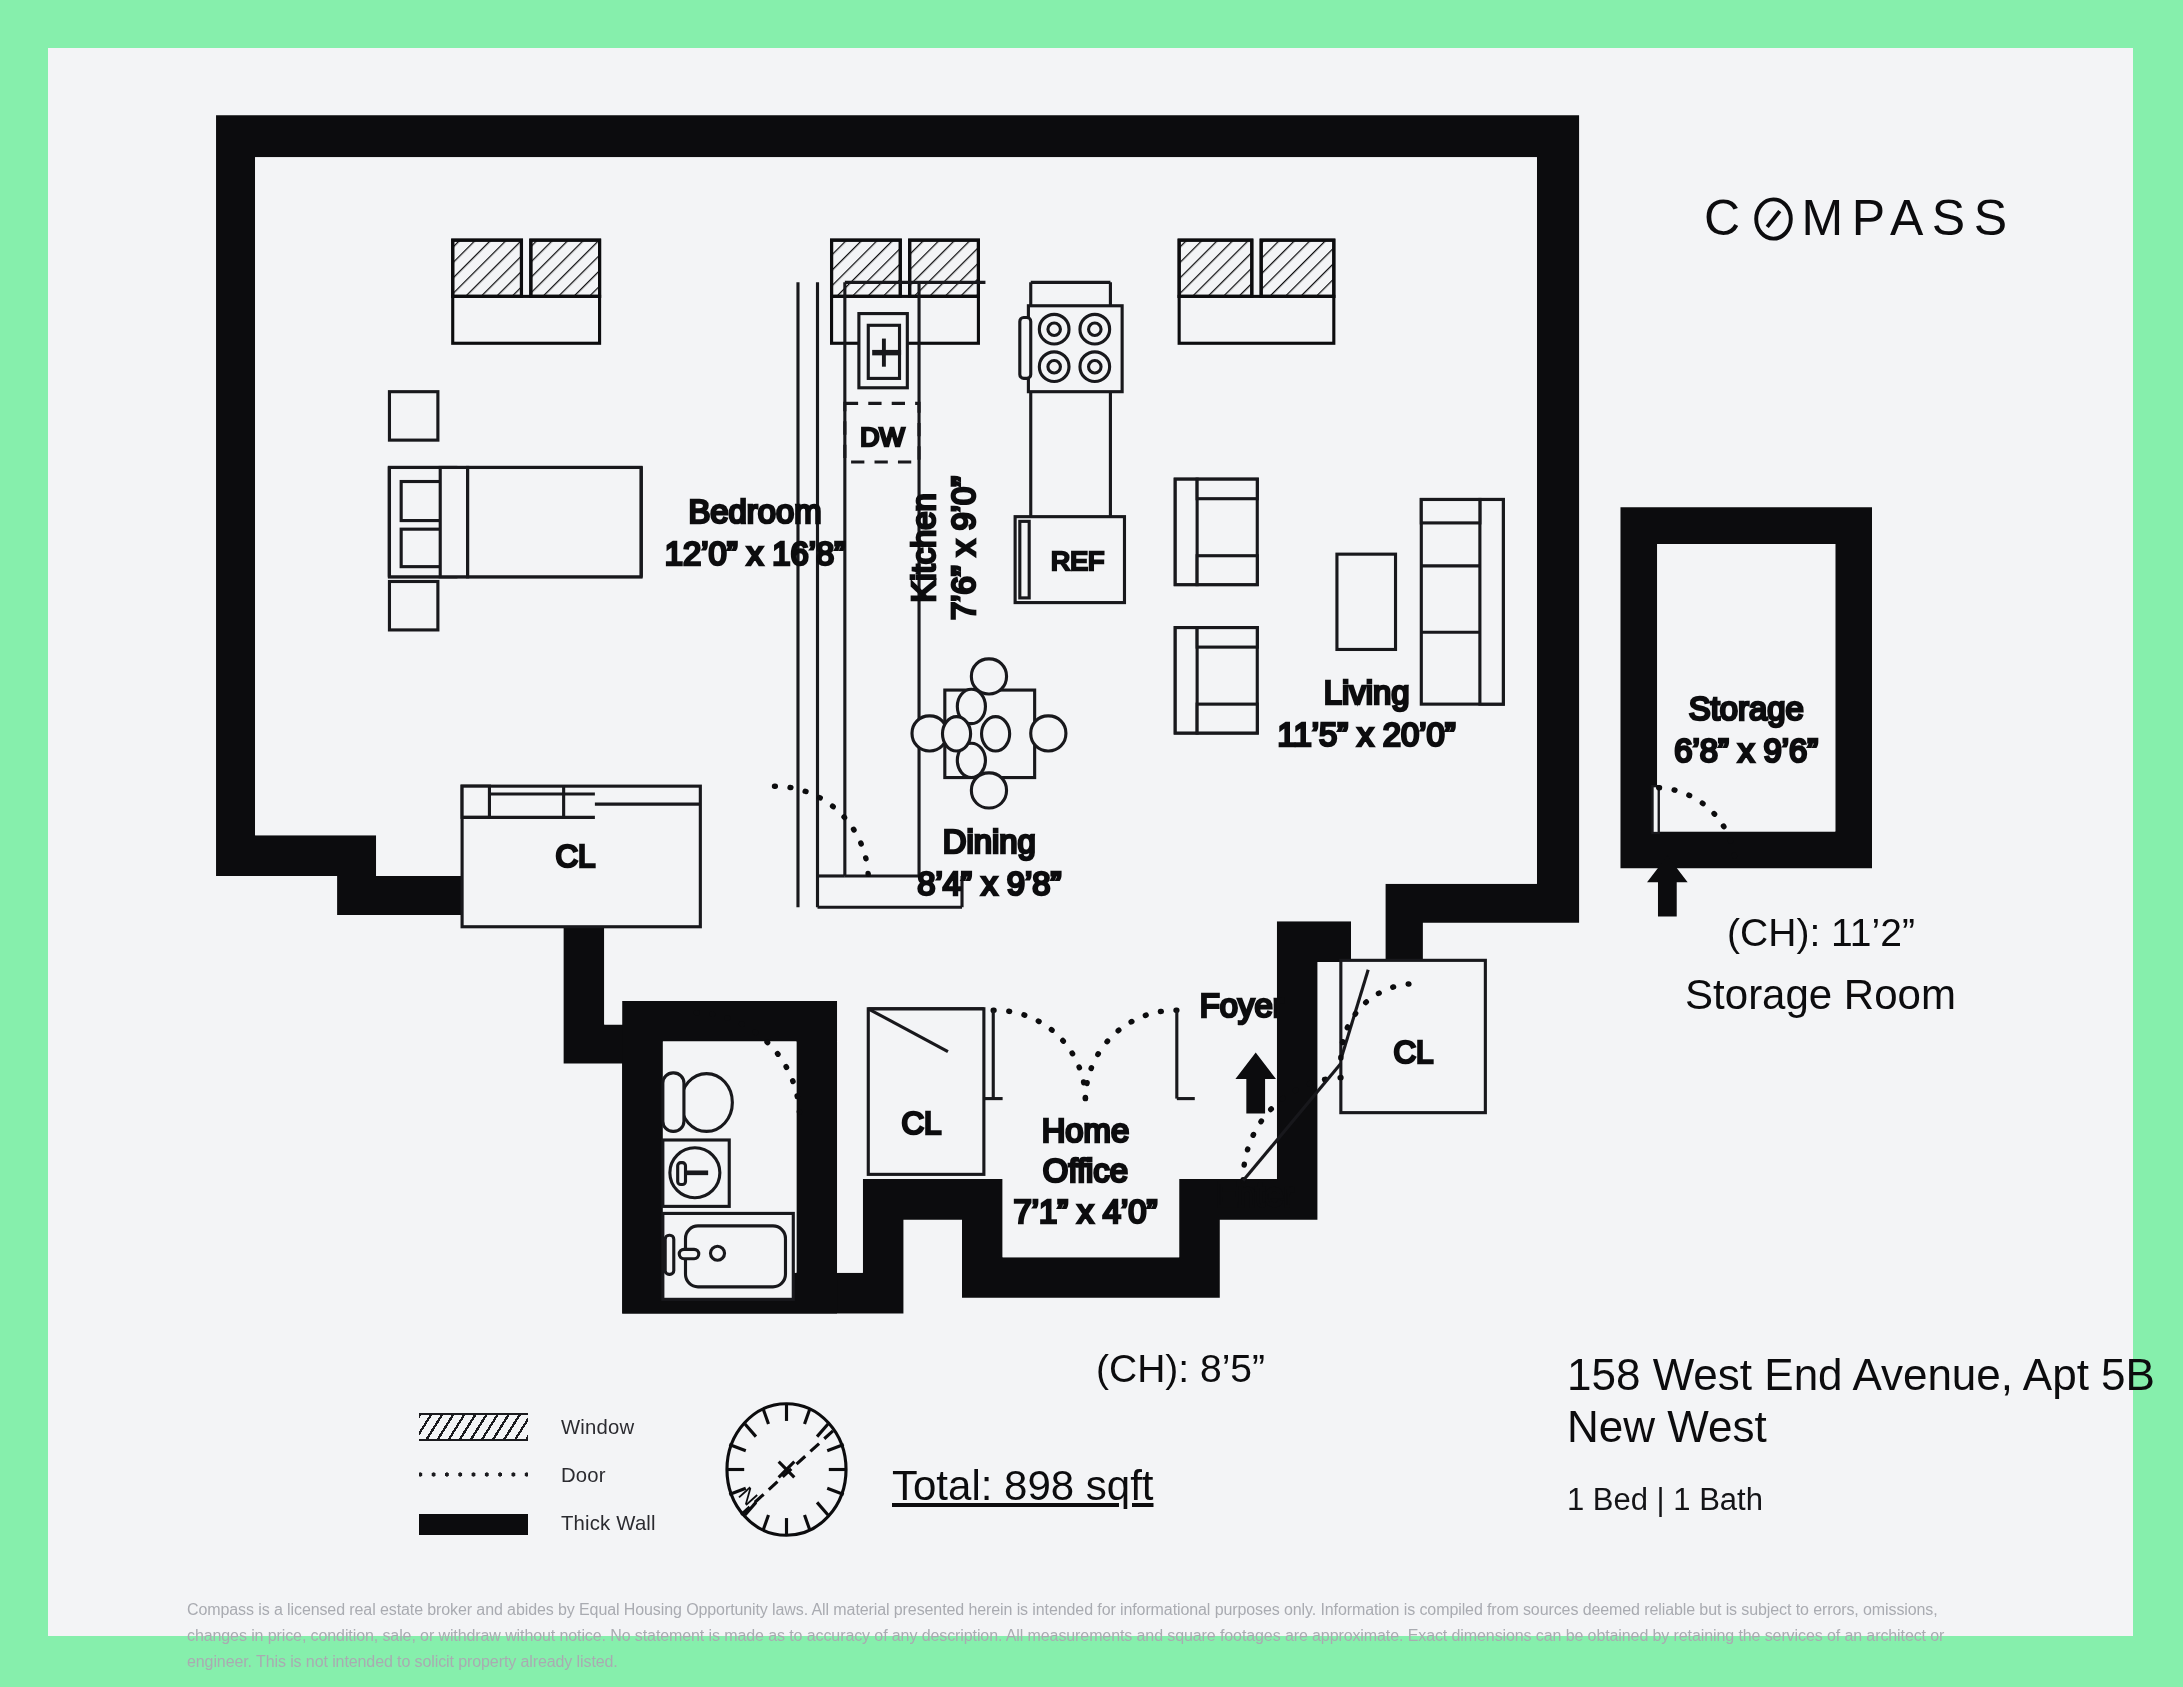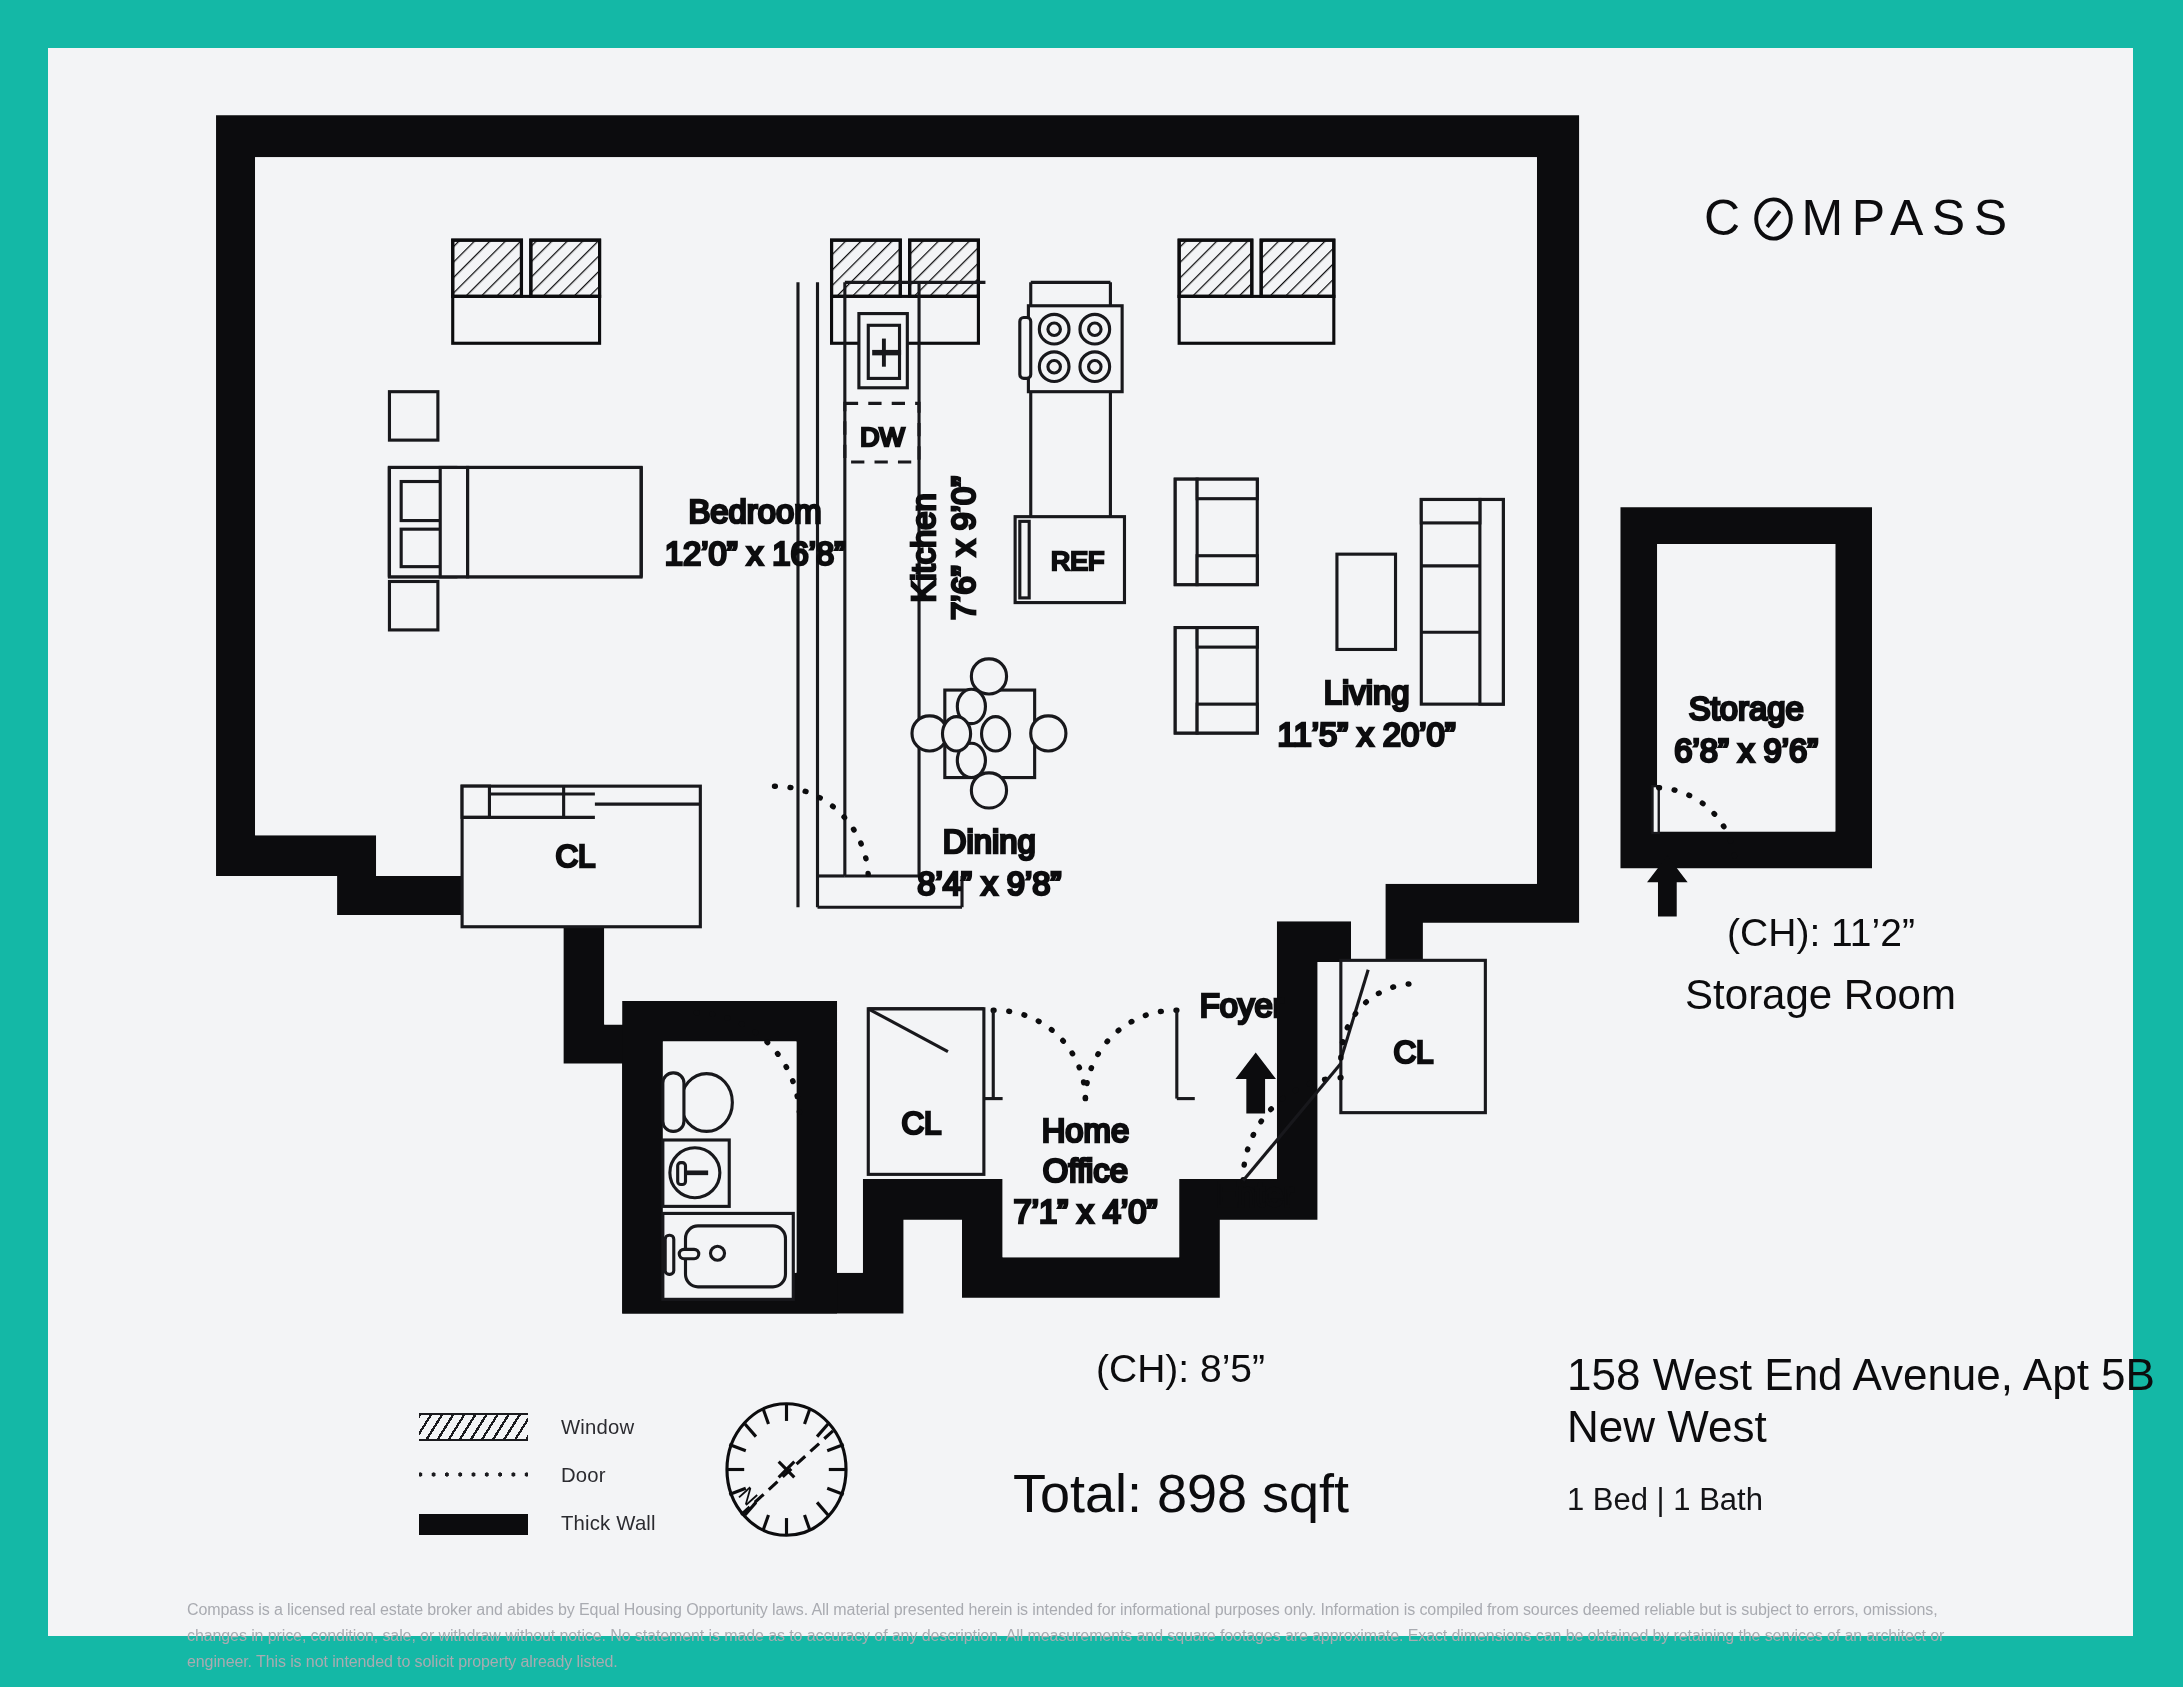--- a/index.html
+++ b/index.html
@@ -5,21 +5,21 @@
   html, body {
     margin: 0;
     padding: 0;
     background: #ffffff;
     font-family: "Liberation Sans", sans-serif;
   }
   #page {
     position: relative;
     width: 2183px;
     height: 1687px;
-    background: #14b8a6;
+    background: #86efac;
     overflow: hidden;
   }
   #card {
     position: absolute;
     left: 48px;
     top: 48px;
     width: 2085px;
     height: 1588px;
     background: #f3f4f6;
   }
@@ -47,21 +47,21 @@
     height: 1588px;
   }
   
   .txt { position: absolute; color: #0c0c0e; }
   #ch-main {
     left: 859px; top: 1299px; width: 547px;
     text-align: center; font-size: 39px;
   }
   #total-main {
     left: 844px; top: 1414px; width: 578px;
-    text-align: center; font-size: 54px;
+    font-size: 42px; text-decoration: underline;
   }
   #addr-block {
     left: 1519px; top: 1301px; width: 594px;
   }
   #addr-line1 { font-size: 44px; line-height: 1.18; white-space: nowrap; }
   #addr-line2 { font-size: 44px; line-height: 1.18; }
   #addr-beds  { font-size: 31px; margin-top: 29px; color: #141417; }
   #storage-ch {
     left: 1515px; top: 863px; width: 516px;
     text-align: center; font-size: 39px;

